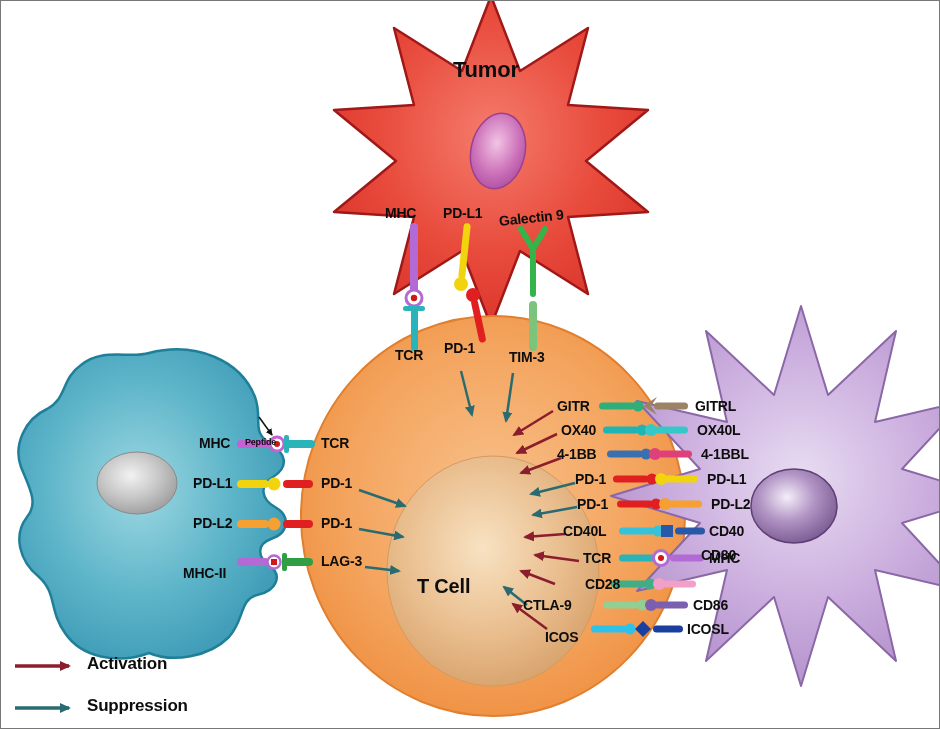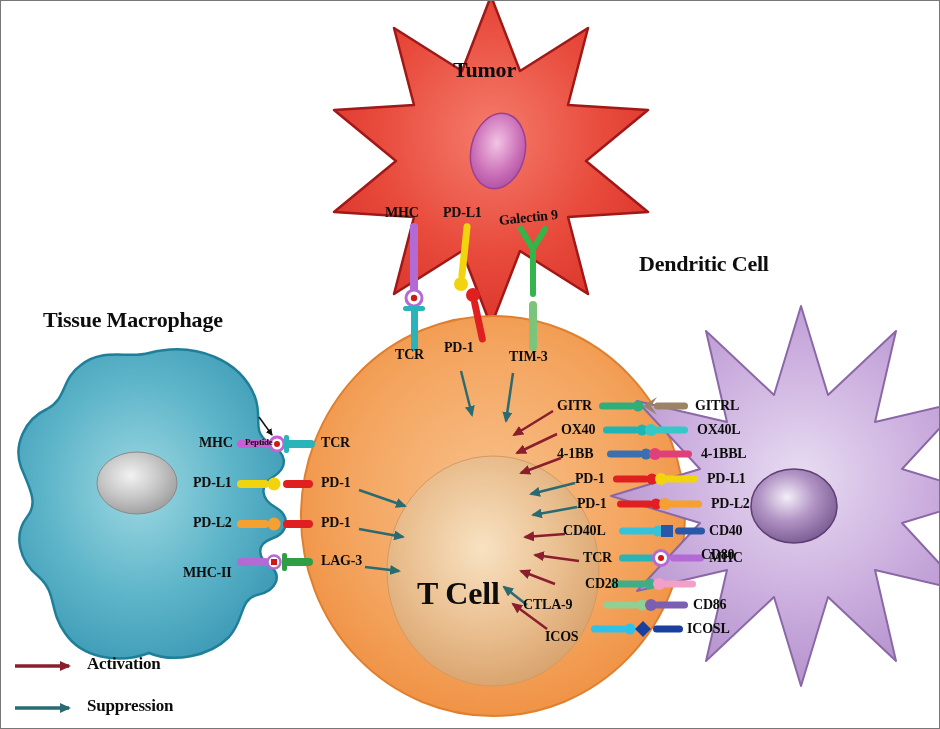--- a/index.html
+++ b/index.html
@@ -1,22 +1,22 @@
 <!DOCTYPE html>
 <html><head>
 <meta charset="utf-8">
 <style>
   html,body{margin:0;padding:0;background:#fff;}
   .stage{position:relative;width:940px;height:729px;background:#ffffff;overflow:hidden;
          border:1px solid #777;box-sizing:border-box;
-         font-family:Liberation Serif, serif;}
+         font-family:Liberation Sans, sans-serif;}
   .stage svg{position:absolute;left:0;top:0;}
   .lbl{position:absolute;font-weight:bold;color:#0d0d0d;white-space:nowrap;letter-spacing:-0.2px;}
   .lbl-cell{font-size:22px;}
-  .lbl-big{font-size:32px;}
+  .lbl-big{font-size:20px;}
   .lbl-row{font-size:14px;}
   .lbl-tiny{font-size:9px;margin-top:32px;}
   .tilt{transform:rotate(-6deg);transform-origin:left center;}
 </style>
 </head>
 <body>
 
 <div class="stage">
 
 <svg width="940" height="729" viewBox="0 0 940 729">
@@ -214,22 +214,20 @@
     <line x1="554" y1="583" x2="520" y2="570" marker-end="url(#mAct)" stroke="#8b1e2d"></line>
     <line x1="526" y1="604" x2="503" y2="586" marker-end="url(#mSup)" stroke="#2a6b72"></line>
     <line x1="546" y1="628" x2="512" y2="603" marker-end="url(#mAct)" stroke="#8b1e2d"></line>
 
     <line x1="14" y1="665" x2="68" y2="665" stroke-width="3.5" marker-end="url(#mAct)" stroke="#8b1e2d"></line>
     <line x1="14" y1="707" x2="68" y2="707" stroke-width="3.5" marker-end="url(#mSup)" stroke="#2a6b72"></line>
   </g>
 </svg>
 
 <div class="lbl lbl-cell" style="left:452px;top:56px">Tumor</div>
-<div class="lbl lbl-cell" style="left:42px;top:306px">Tissue Macrophage</div>
-<div class="lbl lbl-cell" style="left:638px;top:250px">Dendritic Cell</div>
 <div class="lbl lbl-big" style="left:416px;top:574px">T Cell</div>
 
 <div class="lbl lbl-row" style="left:384px;top:204px">MHC</div>
 <div class="lbl lbl-row" style="left:442px;top:204px">PD-L1</div>
 <div class="lbl lbl-row tilt" style="left:498px;top:212px">Galectin 9</div>
 <div class="lbl lbl-row" style="left:394px;top:346px">TCR</div>
 <div class="lbl lbl-row" style="left:443px;top:339px">PD-1</div>
 <div class="lbl lbl-row" style="left:508px;top:348px">TIM-3</div>
 
 <div class="lbl lbl-tiny" style="left:244px;top:404px">Peptide</div>

